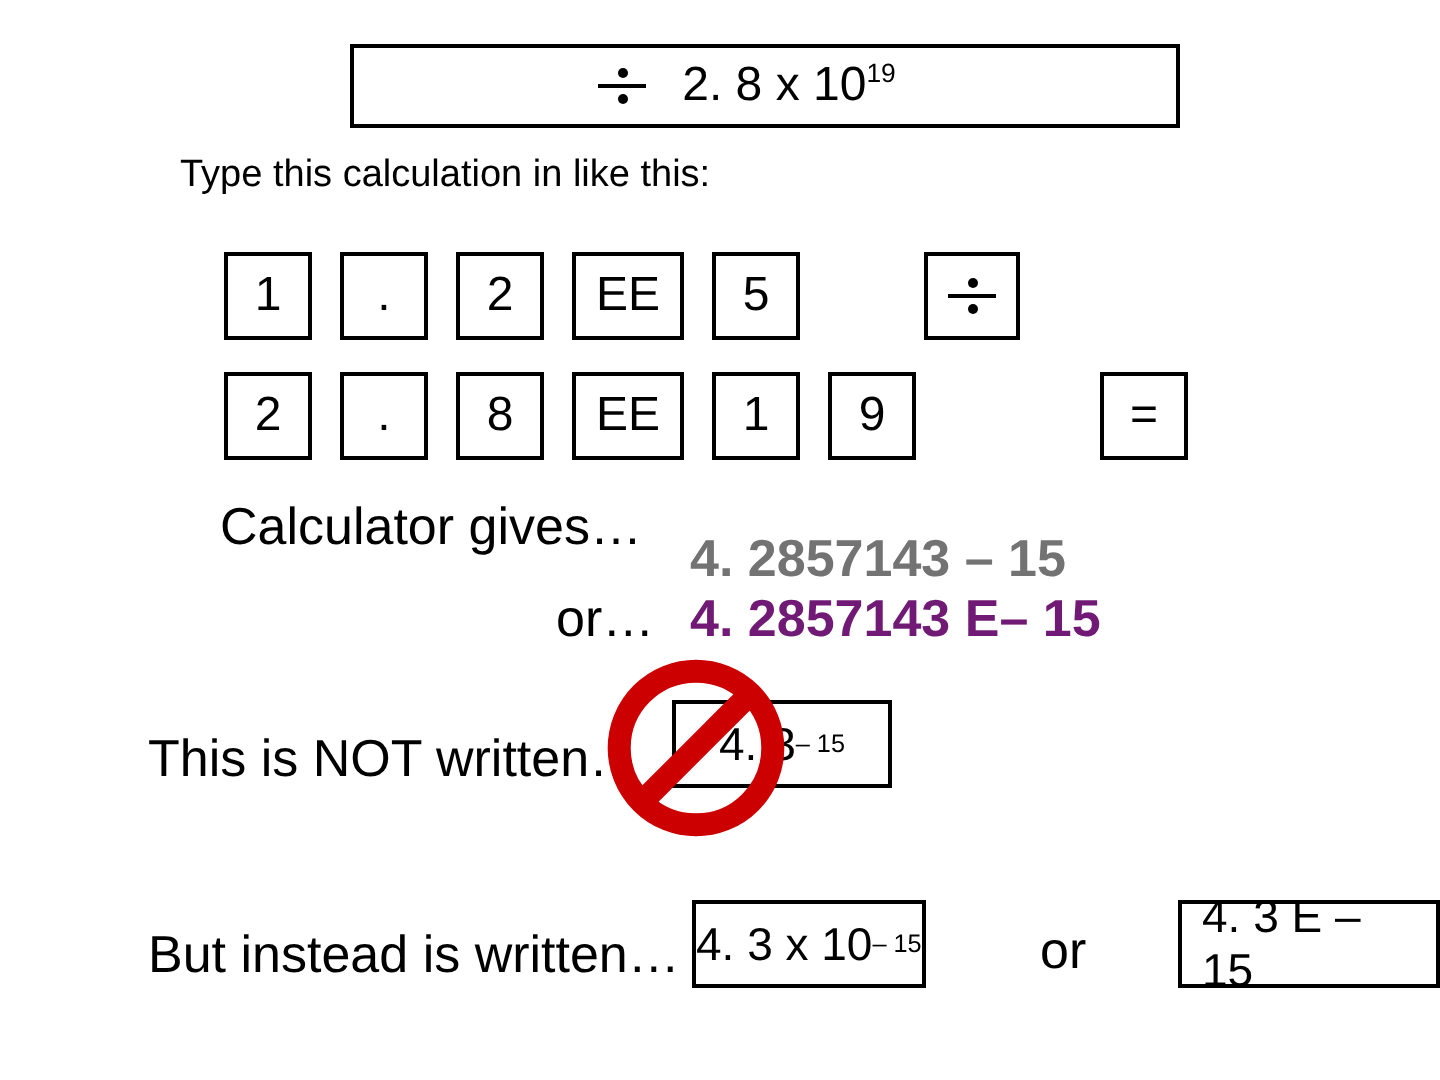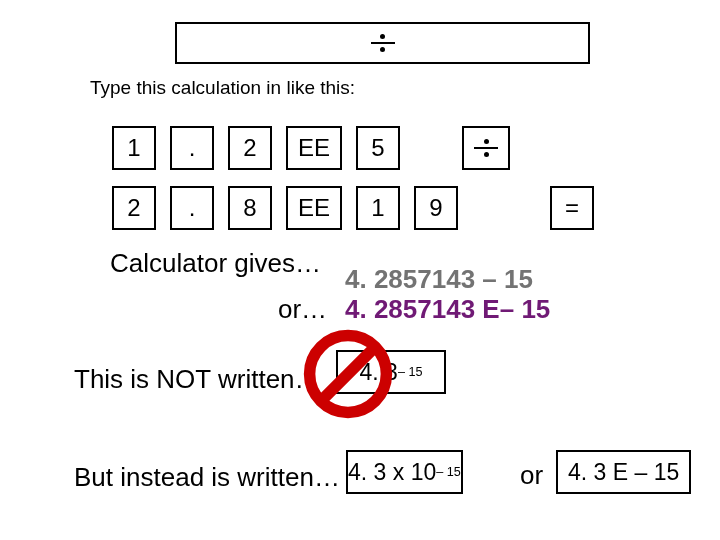--- a/index.html
+++ b/index.html
@@ -142,38 +142,41 @@
   }
   .or2 {
     position: absolute;
     top: 460px;
     left: 520px;
     font-size: 26px;
   }
   .alt-box {
     position: absolute;
     top: 450px;
-    left: 556px;
+    left: 589px;
     height: 44px;
     padding: 10px 10px;
     border: 2px solid #000;
     display: inline-flex;
     align-items: center;
     justify-content: center;
     font-size: 23px;
   }
 </style>
 </head>
 <body>
 
 <div class="expr-box">
   <span class="div-icon">
     <span class="dot"></span>
       <span class="bar"></span>
       <span class="dot"></span>
+  </span>
+  <span class="expr-right">
+    <span>2. 8 x 10</span><sup>19</sup>
   </span>
 </div>
 
 <div class="instruct">Type this calculation in like this:</div>
 
 <div class="keyrow row1">
   <span class="key">1</span>
   <span class="key">.</span>
   <span class="key">2</span>
   <span class="key wide">EE</span>

